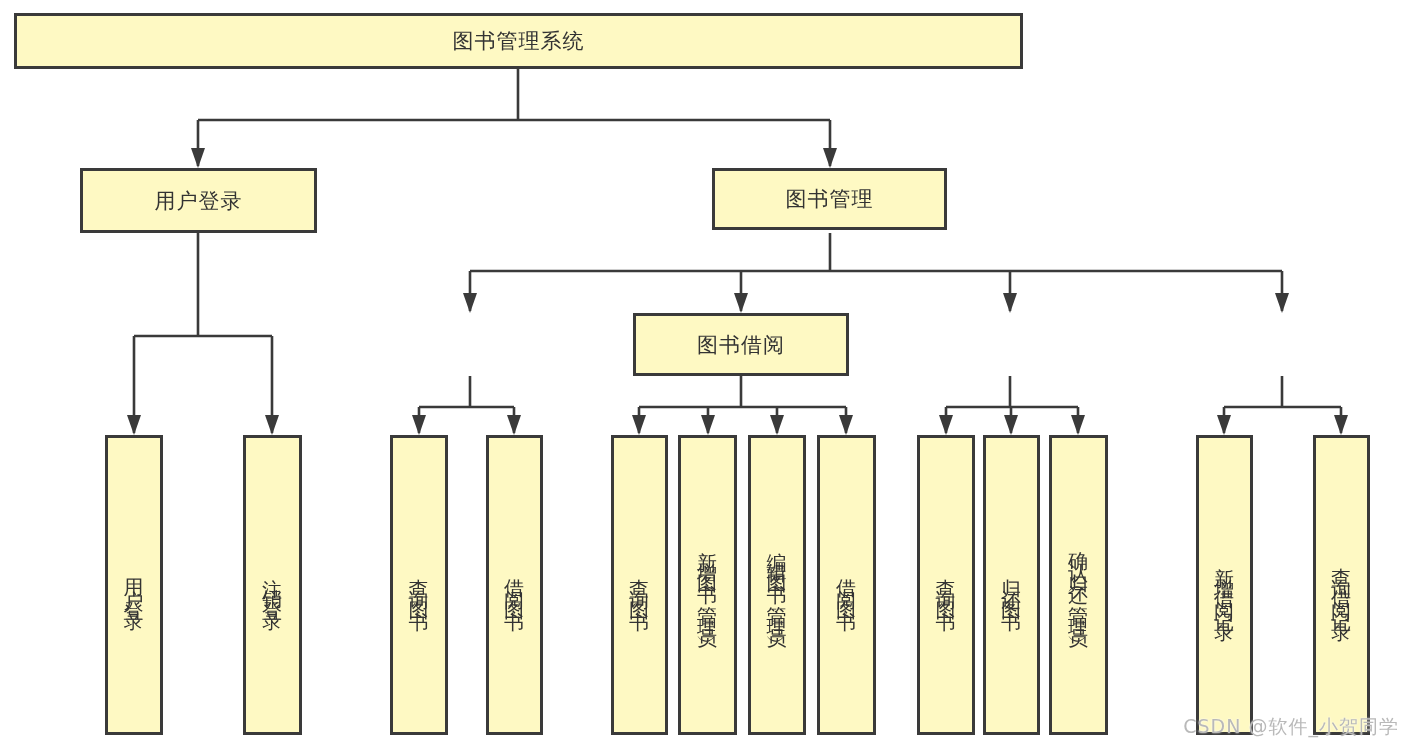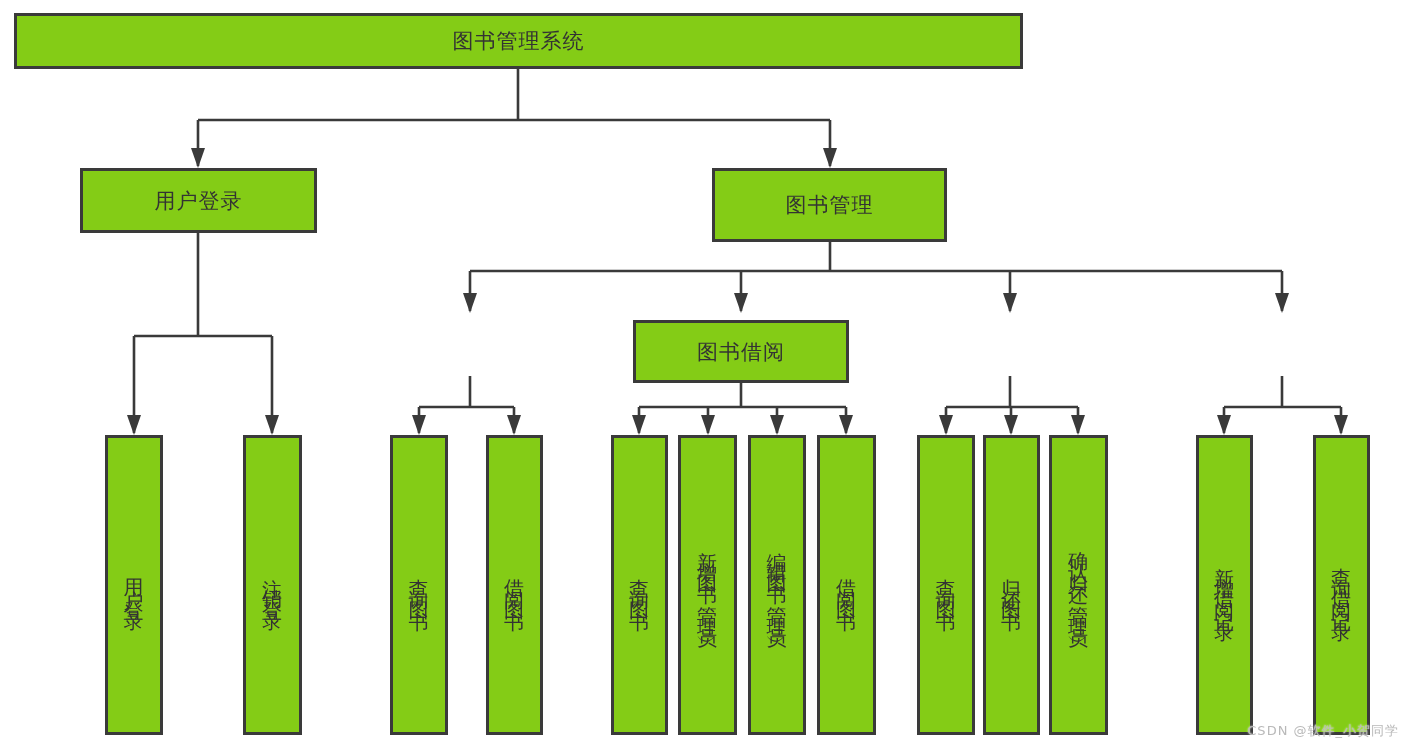--- a/index.html
+++ b/index.html
@@ -11,41 +11,41 @@
     overflow:hidden;
   }
   .connector-layer{
     position:absolute;left:0;top:0;width:1405px;height:747px;
     pointer-events:none;
   }
   .box{
     position:absolute;
     box-sizing:border-box;
     border:3px solid #3a3a3a;
-    background:#84cc16;
+    background:#fef9c3;
     color:#333333;
     display:flex;
     align-items:center;
     justify-content:center;
     font-size:21px;
     letter-spacing:1px;
     text-align:center;
   }
   .vbox span{
     writing-mode:vertical-rl;
     text-orientation:mixed;
     letter-spacing:11px;
     font-size:20px;
     line-height:1;
   }
   .watermark{
     position:absolute;
     right:6px;
     bottom:7px;
-    font-size:13px;
+    font-size:19px;
     color:#b9b9b9;
     letter-spacing:1px;
     text-shadow:0 0 2px #ffffff;
     white-space:nowrap;
   }
 </style>
 </head>
 <body>
 
 <div class="canvas">
@@ -86,23 +86,23 @@
       <polygon points="1004,415 1018,415 1011,435"></polygon>
       <polygon points="1071,415 1085,415 1078,435"></polygon>
       <polygon points="1217,415 1231,415 1224,435"></polygon>
       <polygon points="1334,415 1348,415 1341,435"></polygon>
     </g>
   </svg>
 
   <div class="box" style="left:14px;top:13px;width:1009px;height:56px;">图书管理系统</div>
 
   <div class="box" style="left:80px;top:168px;width:237px;height:65px;">用户登录</div>
-  <div class="box" style="left:712px;top:168px;width:235px;height:74px;">图书管理</div>
+  <div class="box" style="left:712px;top:168px;width:235px;height:62px;">图书管理</div>
 
-  <div class="box" style="left:633px;top:320px;width:216px;height:63px;">图书借阅</div>
+  <div class="box" style="left:633px;top:313px;width:216px;height:63px;">图书借阅</div>
 
   <div class="box vbox" style="left:105px;top:435px;width:58px;height:300px;">
     <span>用户登录</span>
   </div>
   <div class="box vbox" style="left:243px;top:435px;width:59px;height:300px;">
     <span>注销登录</span>
   </div>
 
   <div class="box vbox" style="left:390px;top:435px;width:58px;height:300px;">
     <span>查询图书</span>

